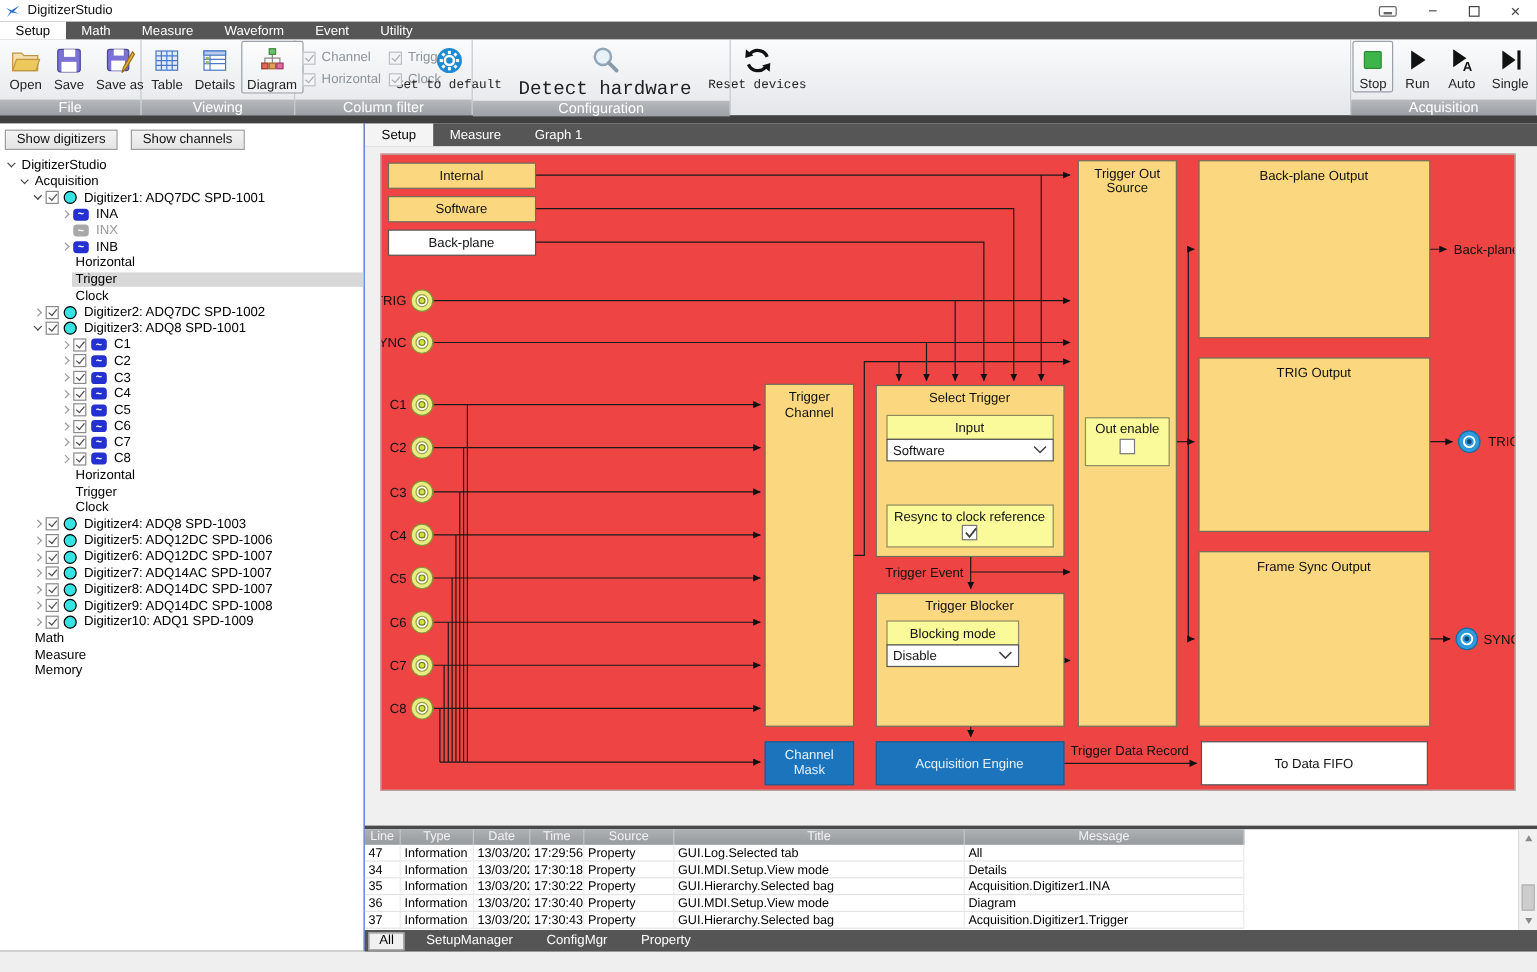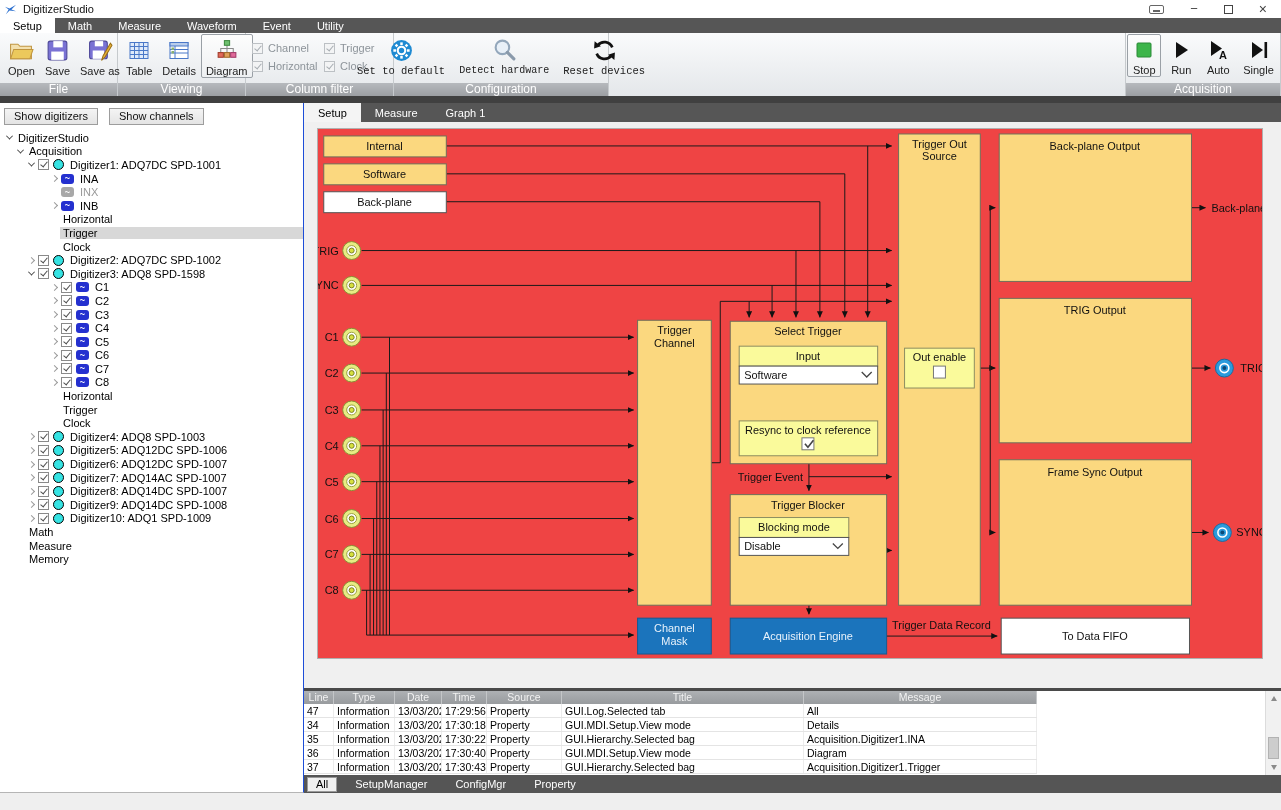--- a/index.html
+++ b/index.html
@@ -235,21 +235,21 @@
             <rect x="4.2" y="10.8" width="2.6" height="2.4"></rect>
               <rect x="17.2" y="10.8" width="2.6" height="2.4"></rect>
             <rect x="6" y="6" width="2.4" height="2.4" transform="rotate(45 7.2 7.2)"></rect>
             <rect x="15.6" y="6" width="2.4" height="2.4" transform="rotate(45 16.8 7.2)"></rect>
             <rect x="6" y="15.6" width="2.4" height="2.4" transform="rotate(45 7.2 16.8)"></rect>
             <rect x="15.6" y="15.6" width="2.4" height="2.4" transform="rotate(45 16.8 16.8)"></rect>
           </g>
         </svg>
         <span class="blab">Set to default</span>
       </div>
-      <div class="rbtn" style="font-size:10px">
+      <div class="rbtn" style="font-size:16px">
         <svg width="25" height="25" viewBox="0 0 24 24">
           <circle cx="10" cy="9" r="6.5" fill="#e8f0f8" stroke="#93a7bb" stroke-width="2"></circle>
           <line x1="14.8" y1="13.8" x2="21" y2="20" stroke="#8a9aab" stroke-width="3" stroke-linecap="round"></line>
         </svg>
         <span class="blab">Detect hardware</span>
       </div>
       <div class="rbtn" style="font-size:10.5px">
         <svg width="25" height="25" viewBox="0 0 24 24">
           <path d="M19.5 9 A 8.2 8.2 0 0 0 5.5 7" fill="none" stroke="#111" stroke-width="2.6"></path>
           <polygon points="2.5,3 8.5,8 2,10" fill="#111"></polygon>
@@ -370,21 +370,21 @@
           <span class="texp" data-exp="closed"></span>
           <span class="tcb" data-cb="1"></span>
           <span class="ticon" data-icon="dig"></span>
           <span class="tlabel">Digitizer2: ADQ7DC SPD-1002</span>
         </div>
 
         <div class="trow" data-ind="2" data-state="">
           <span class="texp" data-exp="open"></span>
           <span class="tcb" data-cb="1"></span>
           <span class="ticon" data-icon="dig"></span>
-          <span class="tlabel">Digitizer3: ADQ8 SPD-1598</span>
+          <span class="tlabel">Digitizer3: ADQ8 SPD-1001</span>
         </div>
 
         <div class="trow" data-ind="3" data-state="">
           <span class="texp" data-exp="closed"></span>
           <span class="tcb" data-cb="1"></span>
           <span class="ticon" data-icon="ch"></span>
           <span class="tlabel">C1</span>
         </div>
 
         <div class="trow" data-ind="3" data-state="">

